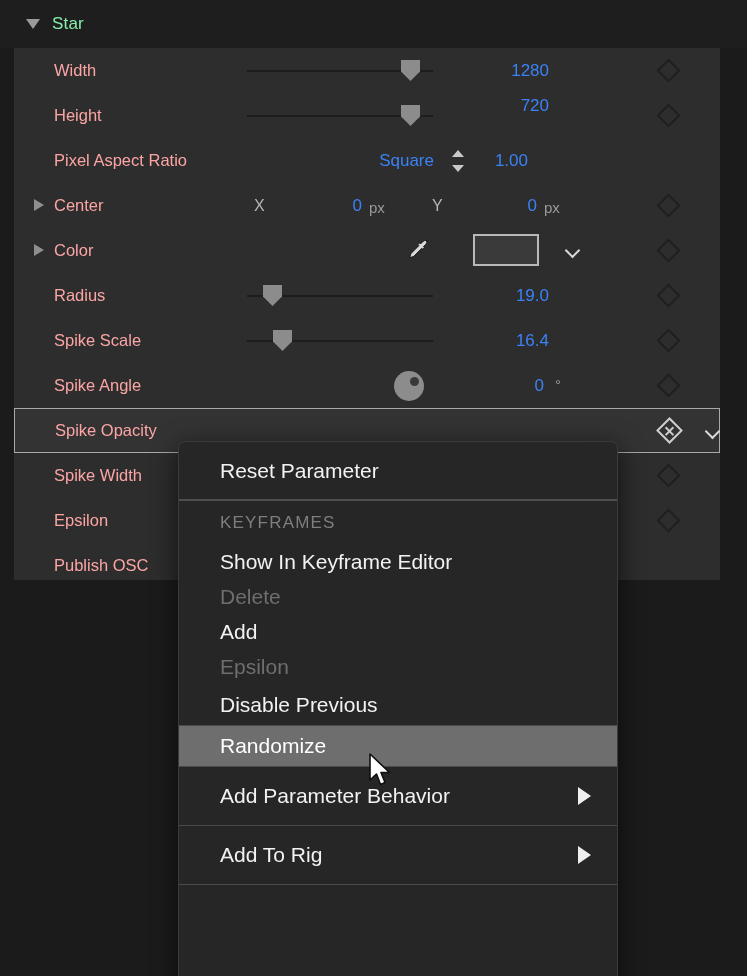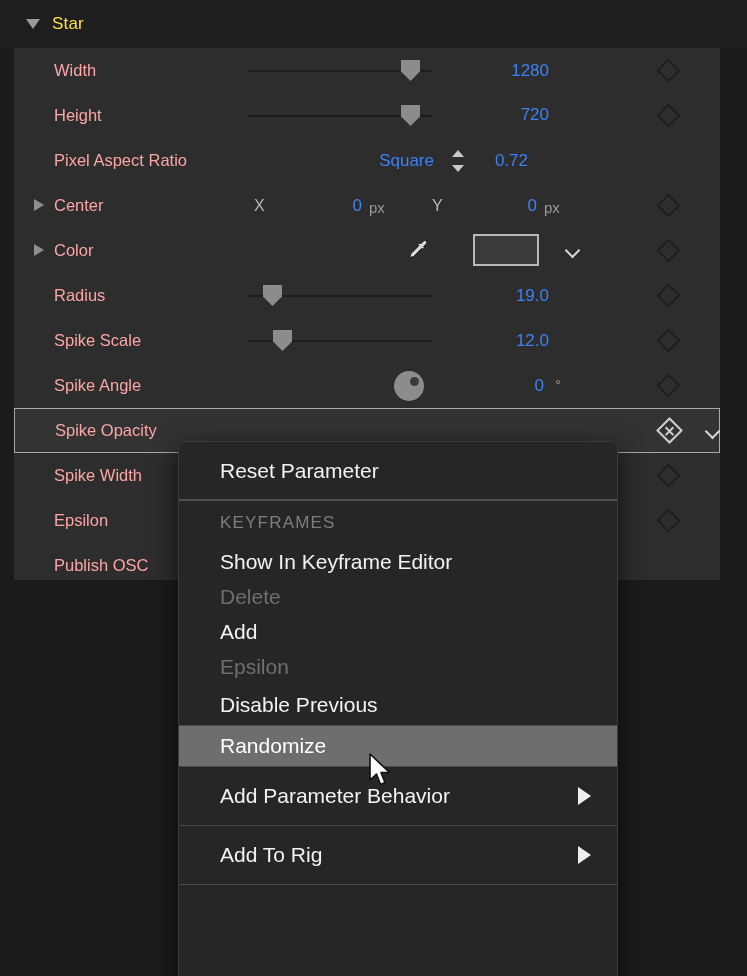--- a/index.html
+++ b/index.html
@@ -15,21 +15,21 @@
   .group-header {
     position:absolute; left:0; top:0; width:747px; height:48px;
     background:#1e1e1e;
     display:flex; align-items:center;
   }
   .disc-tri {
     width:0;height:0;margin-left:26px;margin-right:12px;
     border-left:7px solid transparent; border-right:7px solid transparent;
     border-top:10px solid #9a9a9a;
   }
-  .group-title { color:#fde047; font-size:17px; letter-spacing:.2px; }
+  .group-title { color:#86efac; font-size:17px; letter-spacing:.2px; }
 
   .panel {
     position:absolute; left:14px; top:48px; width:706px; height:532px;
     background:#2d2d2d;
   }
 
   .row {
     position:absolute; left:0; width:706px; height:45px;
     display:flex; align-items:center;
   }
@@ -168,32 +168,32 @@
       <span class="val" style="left:425px; top:13px; width:110px;">1280</span>
       <span class="kf" style="left:646px; top:14px;"></span>
     </div>
 
     <div class="row" style="top:45px">
       <span class="lbl">Height</span>
       <div class="slider" style="left:233px; width:186px;">
         <div class="track"></div>
         <div class="handle" style="left:154px"></div>
       </div>
-      <span class="val" style="left:425px; top:12px; width:110px;">720</span>
+      <span class="val" style="left:425px; top:3px; width:110px;">720</span>
       <span class="kf" style="left:646px; top:14px;"></span>
     </div>
 
     <div class="row" style="top:90px">
       <span class="lbl">Pixel Aspect Ratio</span>
       <span class="val" style="left:300px; top:13px; width:120px;">Square</span>
       <span class="stepper" style="left:438px; top:12px;">
         <i class="up"></i>
           <i class="dn"></i>
       </span>
-      <span class="val" style="left:425px; top:13px; width:110px; left:404px;">0.72</span>
+      <span class="val" style="left:425px; top:13px; width:110px; left:404px;">1.00</span>
     </div>
 
     <div class="row" style="top:135px">
       <span class="tri" style="top:16px"></span>
       <span class="lbl">Center</span>
       <span class="axis" style="left:240px; top:14px;">X</span>
       <span class="val" style="left:270px; top:13px; width:78px;">0</span>
       <span class="unit" style="left:355px; top:16px;">px</span>
       <span class="axis" style="left:418px; top:14px;">Y</span>
       <span class="val" style="left:445px; top:13px; width:78px;">0</span>
@@ -225,21 +225,21 @@
       <span class="val" style="left:425px; top:13px; width:110px;">19.0</span>
       <span class="kf" style="left:646px; top:14px;"></span>
     </div>
 
     <div class="row" style="top:270px">
       <span class="lbl">Spike Scale</span>
       <div class="slider" style="left:233px; width:186px;">
         <div class="track"></div>
         <div class="handle" style="left:26px"></div>
       </div>
-      <span class="val" style="left:425px; top:13px; width:110px;">12.0</span>
+      <span class="val" style="left:425px; top:13px; width:110px;">16.4</span>
       <span class="kf" style="left:646px; top:14px;"></span>
     </div>
 
     <div class="row" style="top:315px">
       <span class="lbl">Spike Angle</span>
       <span class="dial" style="left:380px; top:8px;">
         <span class="dot"></span>
       </span>
       <span class="val" style="left:440px; top:13px; width:90px;">0</span>
       <span class="unit" style="left:541px; top:13px;">°</span>

